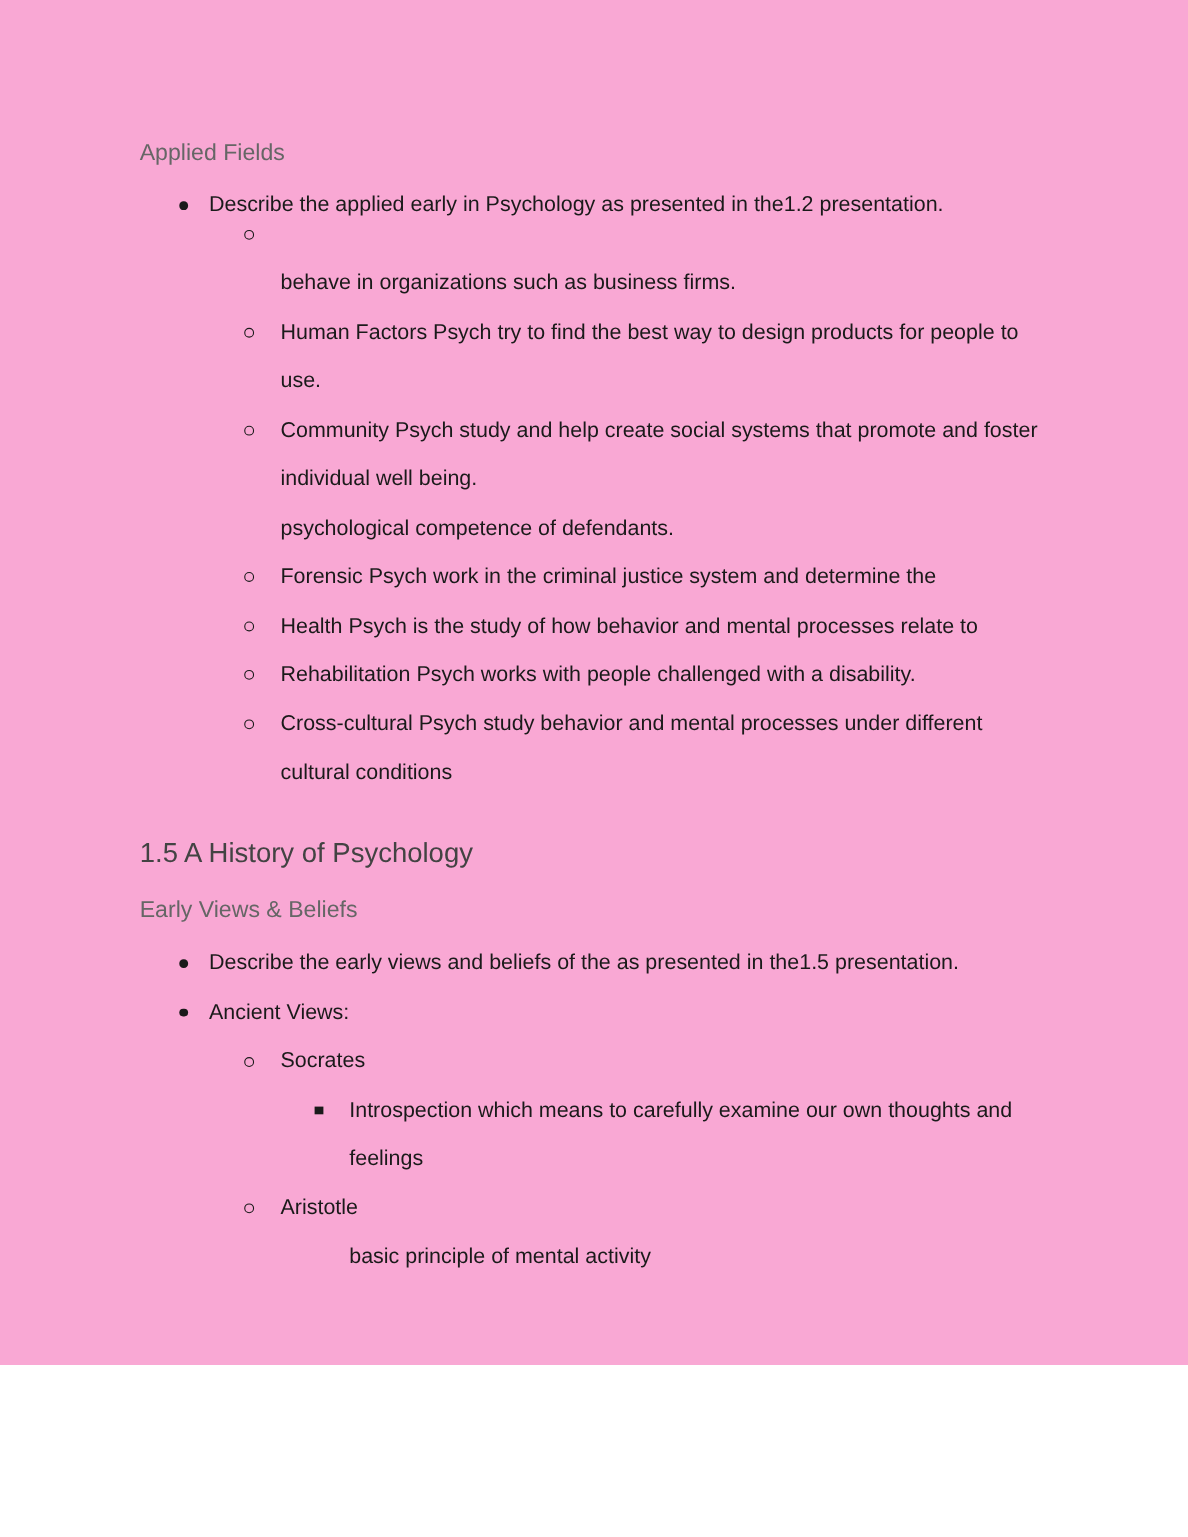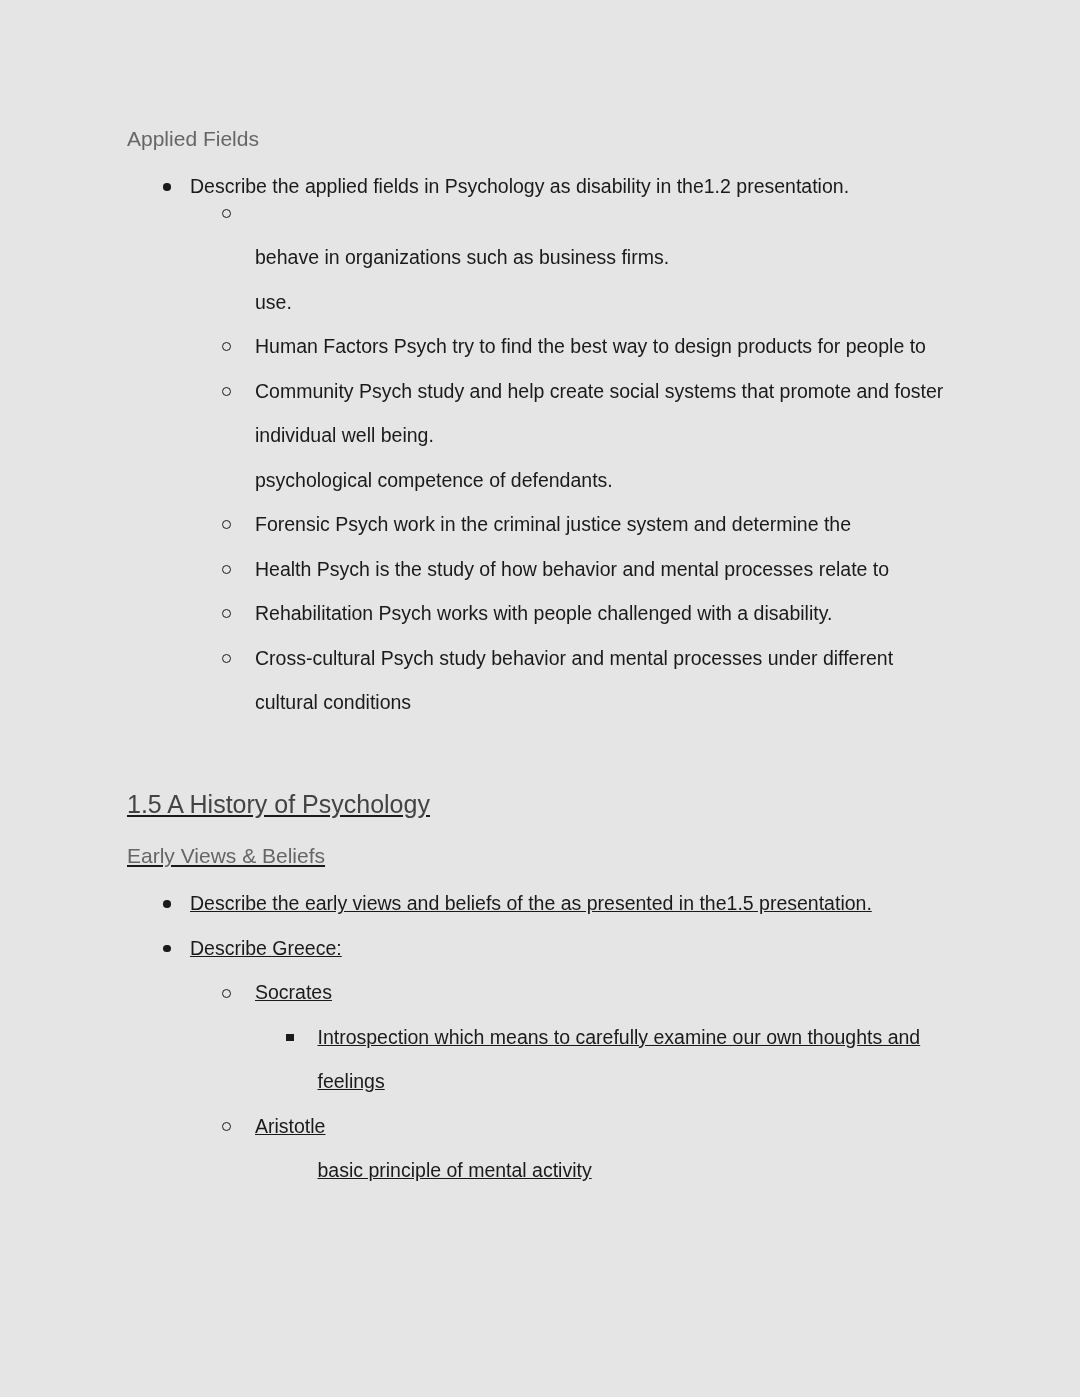--- a/index.html
+++ b/index.html
@@ -3,23 +3,23 @@
 <meta charset="utf-8">
 <style>
   html, body {
     margin: 0;
     padding: 0;
     background: #ffffff;
   }
   .page {
     position: relative;
     width: 1080px;
-    height: 1397px;
+    height: 1241px;
     margin: 0 auto;
-    background: #e5e5e5;
+    background: #f9a8d4;
     box-sizing: border-box;
     padding: 125px 127px 0 127px;
     overflow: hidden;
     font-family: "Liberation Sans", "DejaVu Sans", sans-serif;
     color: #1a1a1a;
   }
   .h-sub {
     display: flex;
     align-items: center;
     height: 28px;
@@ -28,21 +28,21 @@
     color: #666666;
   }
   .h-main {
     display: flex;
     align-items: center;
     height: 34px;
     font-size: 25px;
     font-weight: 400;
     color: #434343;
   }
-  .section-history { margin-top: 62px; text-decoration: underline; }
+  .section-history { margin-top: 34px; }
   .section-history .h-sub { margin-top: 21px; }
   .section-history .list { margin-top: 11.75px; }
 
   .row {
     display: flex;
     align-items: center;
     height: 44.5px;
     font-size: 19.5px;
     line-height: 1;
     color: #1a1a1a;
@@ -90,40 +90,40 @@
 
 <div class="page">
 
   <div class="section">
     <div class="h-sub">Applied Fields</div>
     <div class="list">
         <div class="row l1 single">
           <span class="marker">
             <span class="glyph disc"></span>
           </span>
-          <span class="text">Describe the applied fields in Psychology as disability in the1.2 presentation.</span>
+          <span class="text">Describe the applied early in Psychology as presented in the1.2 presentation.</span>
         </div>
         <div class="row l2">
           <span class="marker">
             <span class="glyph circle"></span>
           </span>
         </div>
         <div class="row l2">
           <span class="marker"></span>
           <span class="text">behave in organizations such as business firms.</span>
         </div>
         <div class="row l2">
+          <span class="marker">
+            <span class="glyph circle"></span>
+          </span>
+          <span class="text">Human Factors Psych try to find the best way to design products for people to</span>
+        </div>
+        <div class="row l2">
           <span class="marker"></span>
           <span class="text">use.</span>
-        </div>
-        <div class="row l2">
-          <span class="marker">
-            <span class="glyph circle"></span>
-          </span>
-          <span class="text">Human Factors Psych try to find the best way to design products for people to</span>
         </div>
         <div class="row l2">
           <span class="marker">
             <span class="glyph circle"></span>
           </span>
           <span class="text">Community Psych study and help create social systems that promote and foster</span>
         </div>
         <div class="row l2">
           <span class="marker"></span>
           <span class="text">individual well being.</span>
@@ -170,21 +170,21 @@
         <div class="row l1">
           <span class="marker">
             <span class="glyph disc"></span>
           </span>
           <span class="text">Describe the early views and beliefs of the as presented in the1.5 presentation.</span>
         </div>
         <div class="row l1">
           <span class="marker">
             <span class="glyph disc"></span>
           </span>
-          <span class="text">Describe Greece:</span>
+          <span class="text">Ancient Views:</span>
         </div>
         <div class="row l2">
           <span class="marker">
             <span class="glyph circle"></span>
           </span>
           <span class="text">Socrates</span>
         </div>
         <div class="row l3">
           <span class="marker">
             <span class="glyph square"></span>

